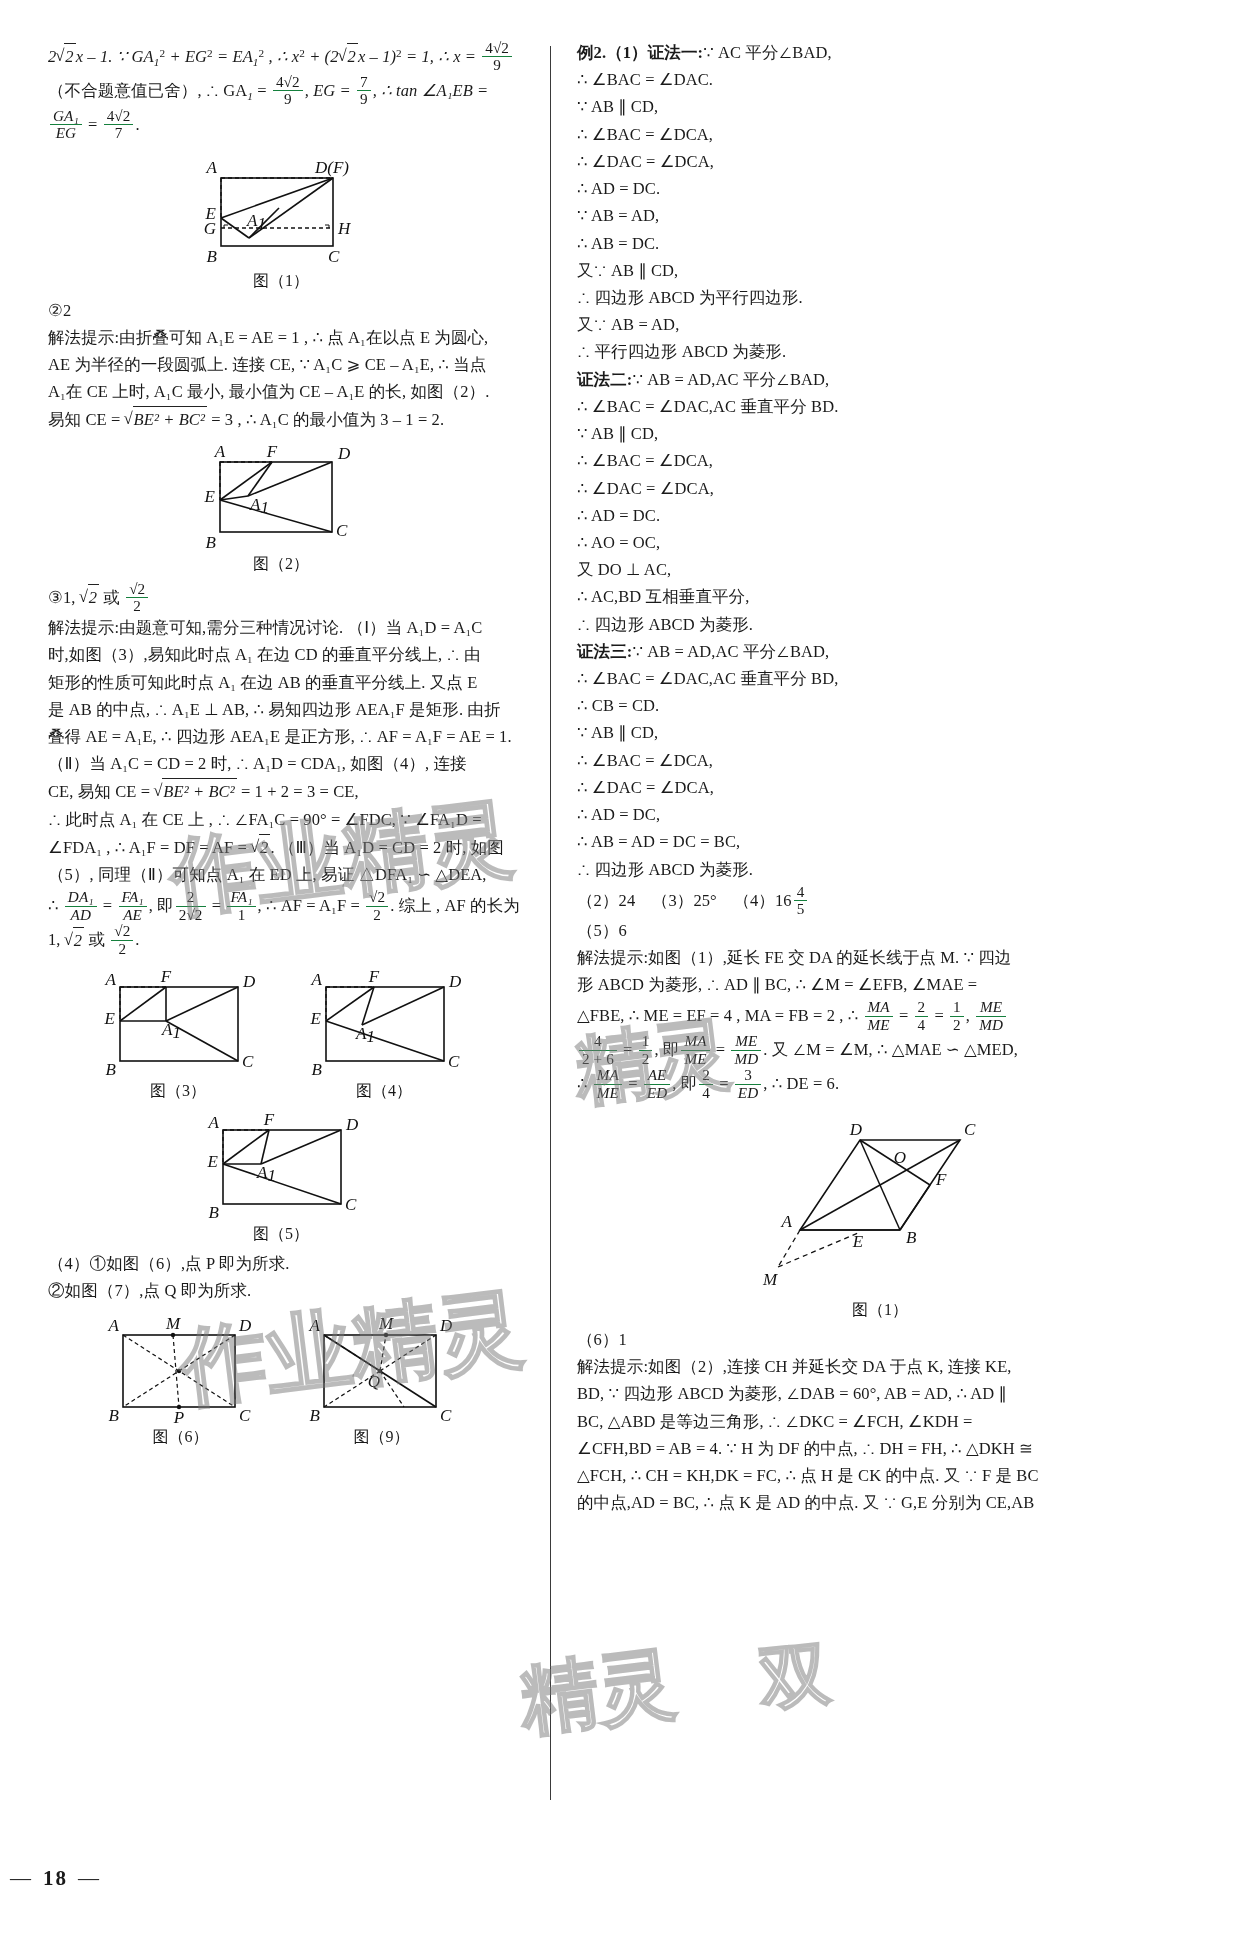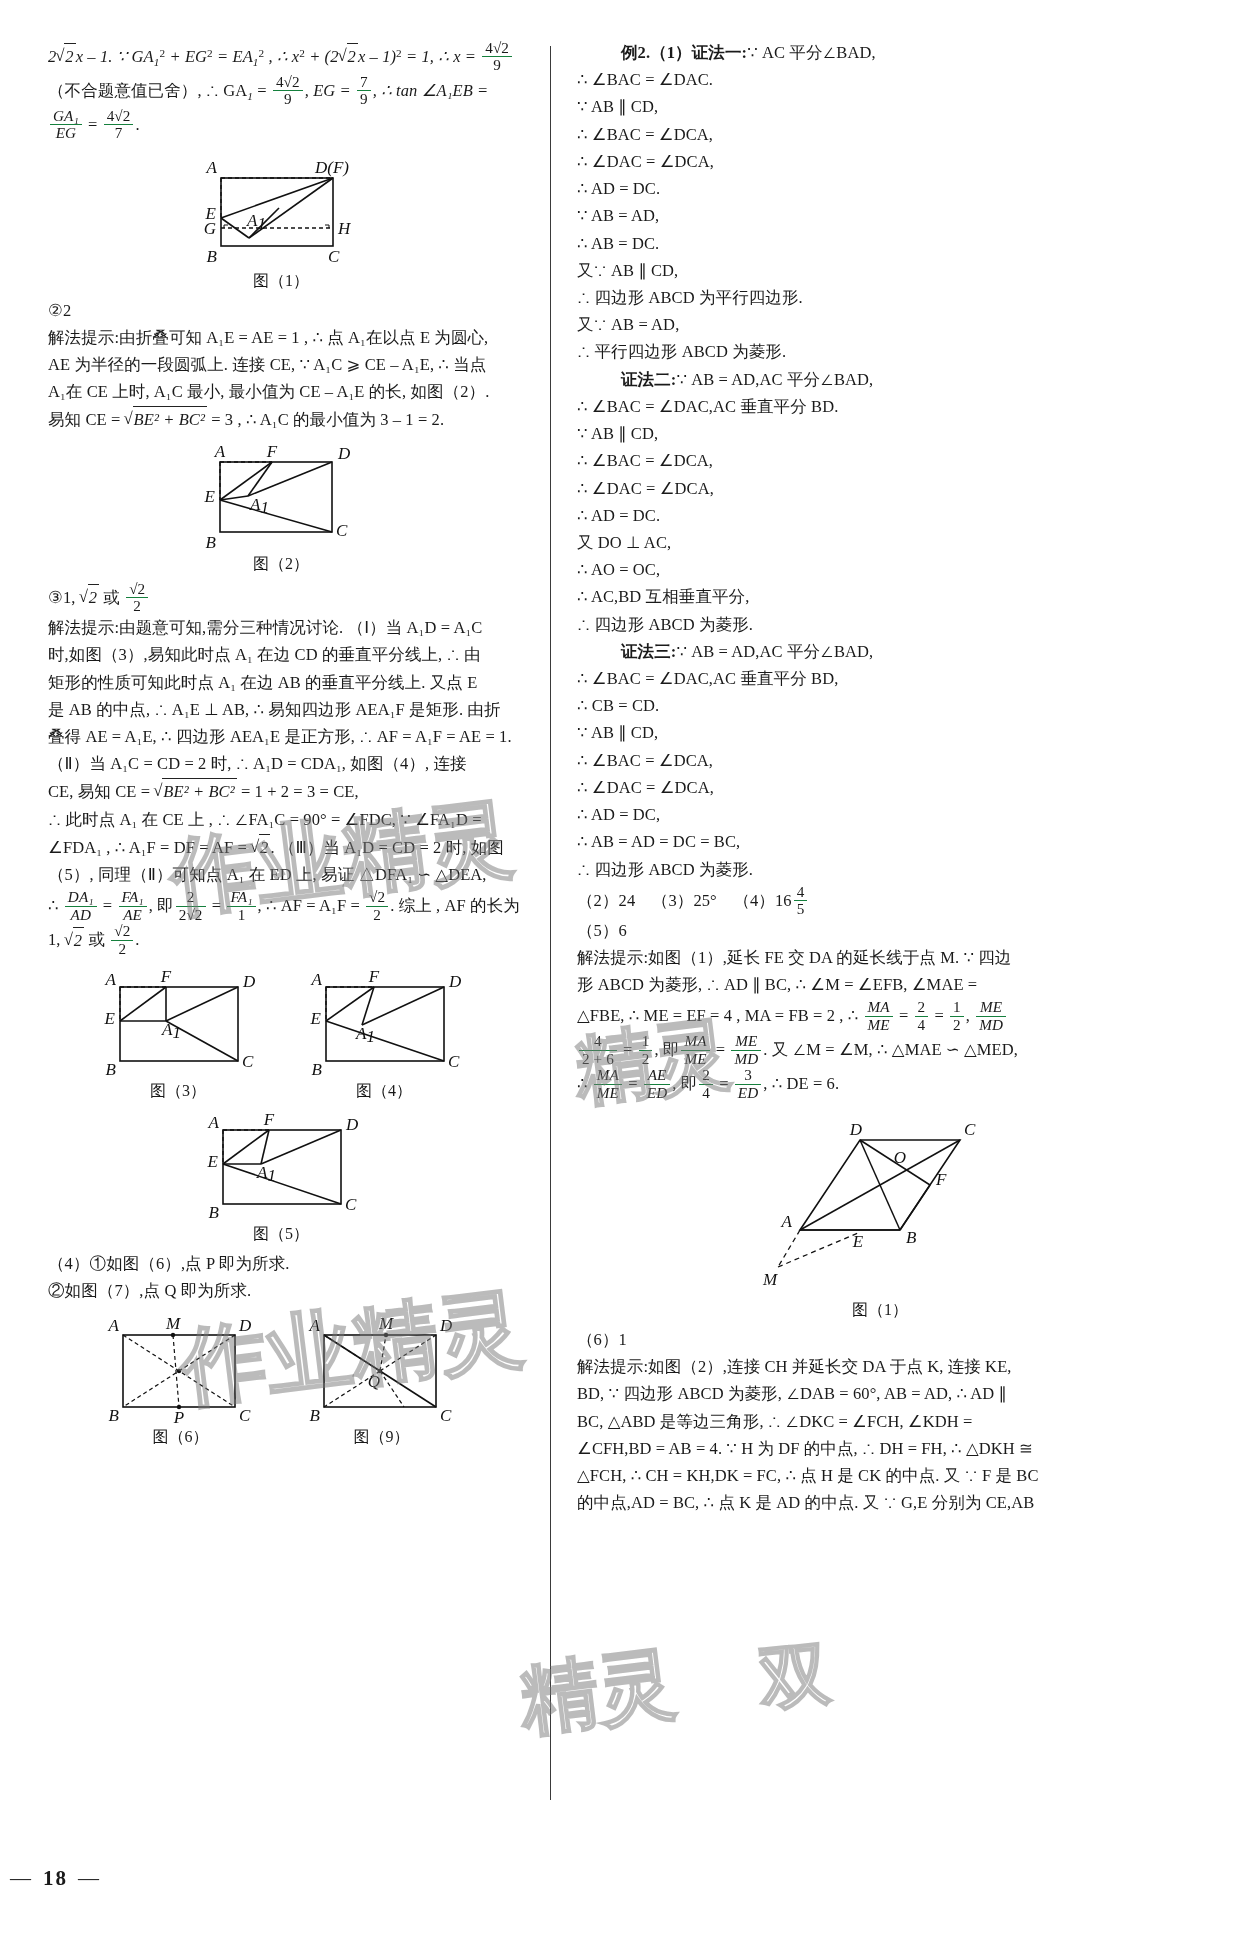--- a/index.html
+++ b/index.html
@@ -36,21 +36,21 @@
 
   .ln {
     font-size:16.5px;
     line-height:1.62;
     margin:0 0 0.5px 0;
     letter-spacing:0.1px;
     white-space:nowrap;
   }
   .zh { font-family:"Liberation Serif", serif; }
   .it { font-style:italic; font-family:"Liberation Serif", serif; }
-  .bd { font-weight:bold;margin-left:44px; }
+  .bd { font-weight:bold; }
   .sub { font-size:0.68em; vertical-align:-0.28em; font-style:italic;}
   .sup { font-size:0.68em; vertical-align:0.5em; }
 
   
   .frac {
     display:inline-block;
     vertical-align:-0.52em;
     text-align:center;
     font-size:0.92em;
     line-height:1.07;
@@ -348,22 +348,22 @@
       <div class="ln zh">∴ 平行四边形 ABCD 为菱形.</div>
 
       <div class="ln zh">
         <span class="bd">证法二:</span><span>∵ AB = AD,AC 平分∠BAD,</span>
       </div>
       <div class="ln zh">∴ ∠BAC = ∠DAC,AC 垂直平分 BD.</div>
       <div class="ln zh">∵ AB ∥ CD,</div>
       <div class="ln zh">∴ ∠BAC = ∠DCA,</div>
       <div class="ln zh">∴ ∠DAC = ∠DCA,</div>
       <div class="ln zh">∴ AD = DC.</div>
+      <div class="ln zh">∴ AO = OC,</div>
       <div class="ln zh">又 DO ⊥ AC,</div>
-      <div class="ln zh">∴ AO = OC,</div>
       <div class="ln zh">∴ AC,BD 互相垂直平分,</div>
       <div class="ln zh">∴ 四边形 ABCD 为菱形.</div>
 
       <div class="ln zh">
         <span class="bd">证法三:</span><span>∵ AB = AD,AC 平分∠BAD,</span>
       </div>
       <div class="ln zh">∴ ∠BAC = ∠DAC,AC 垂直平分 BD,</div>
       <div class="ln zh">∴ CB = CD.</div>
       <div class="ln zh">∵ AB ∥ CD,</div>
       <div class="ln zh">∴ ∠BAC = ∠DCA,</div>

